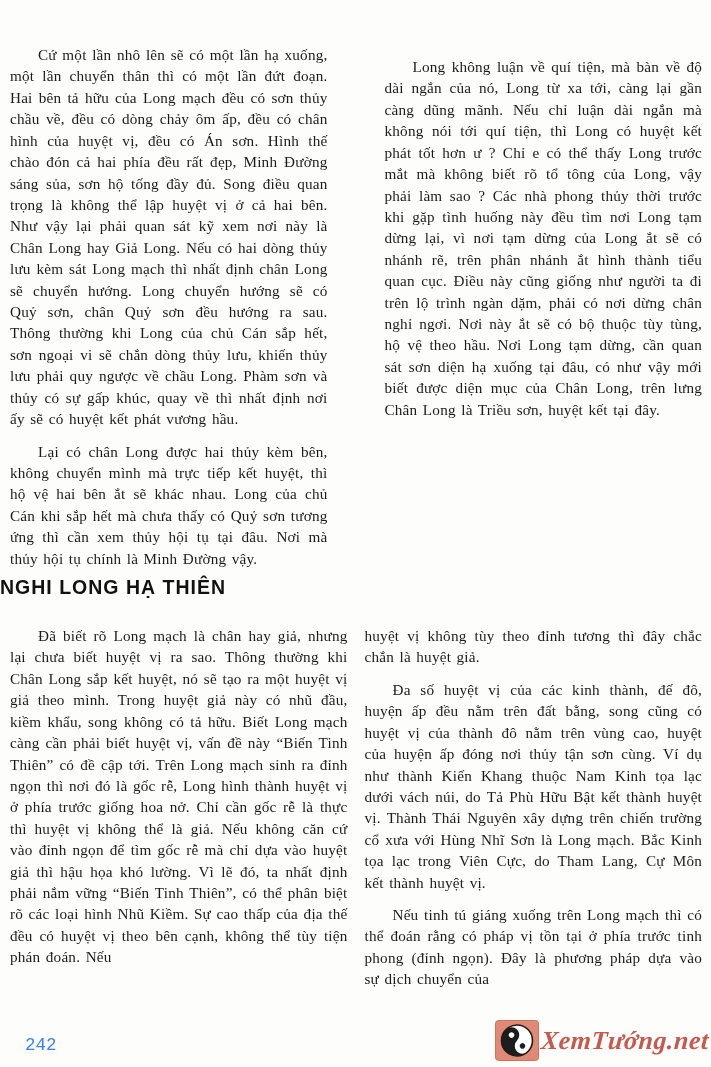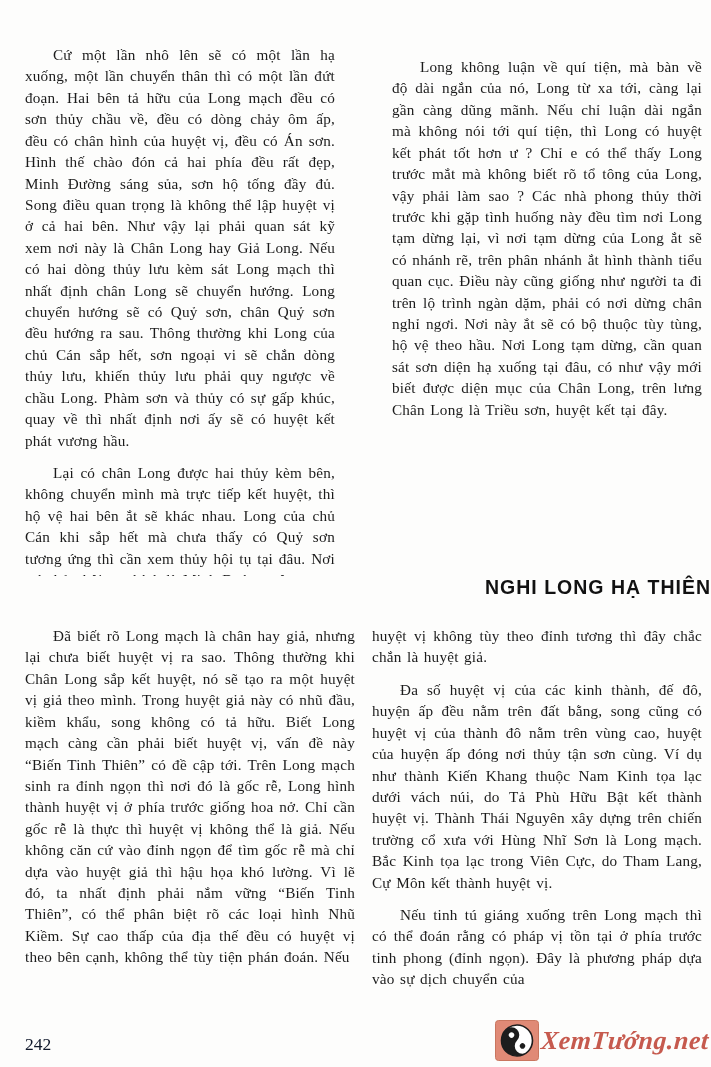--- a/index.html
+++ b/index.html
@@ -13,21 +13,21 @@
     height: 1067px;
     background: #fdfdfc;
     overflow: hidden;
     font-family: "Liberation Serif", serif;
     color: #1b1b1b;
     box-sizing: border-box;
   }
   .columns {
     display: flex;
     gap: 17px;
-    padding-left: 25px;
+    padding-left: 10px;
     padding-right: 9px;
     box-sizing: border-box;
   }
   .columns .col {
     flex: 1 1 0;
     min-width: 0;
   }
   .top-section {
     padding-top: 44px;
     height: 576px;
@@ -43,34 +43,34 @@
     line-height: 1.41;
     text-align: justify;
     letter-spacing: 0.2px;
     word-spacing: 1.5px;
   }
   .para.indent { text-indent: 28px; }
   .para.no-indent { text-indent: 0; }
   .col.offset { padding-top: 12px; margin-left: 40px; }
   .chapter-heading {
     margin: 0 0 26px 0;
-    text-align: right;
+    text-align: left;
     font-family: "Liberation Sans", sans-serif;
     font-weight: bold;
     font-size: 19.5px;
     letter-spacing: 1px;
     color: #111;
   }
   .page-number {
     position: absolute;
     left: 25px;
     bottom: 12px;
     font-size: 17.5px;
-    color: #0f172a;
-    font-family: Liberation Serif, serif;
+    color: #3b82f6;
+    font-family: Liberation Mono, monospace;
   }
   .watermark {
     position: absolute;
     right: 2px;
     bottom: 6px;
     display: flex;
     align-items: center;
     gap: 2px;
   }
   .yinyang-badge {

